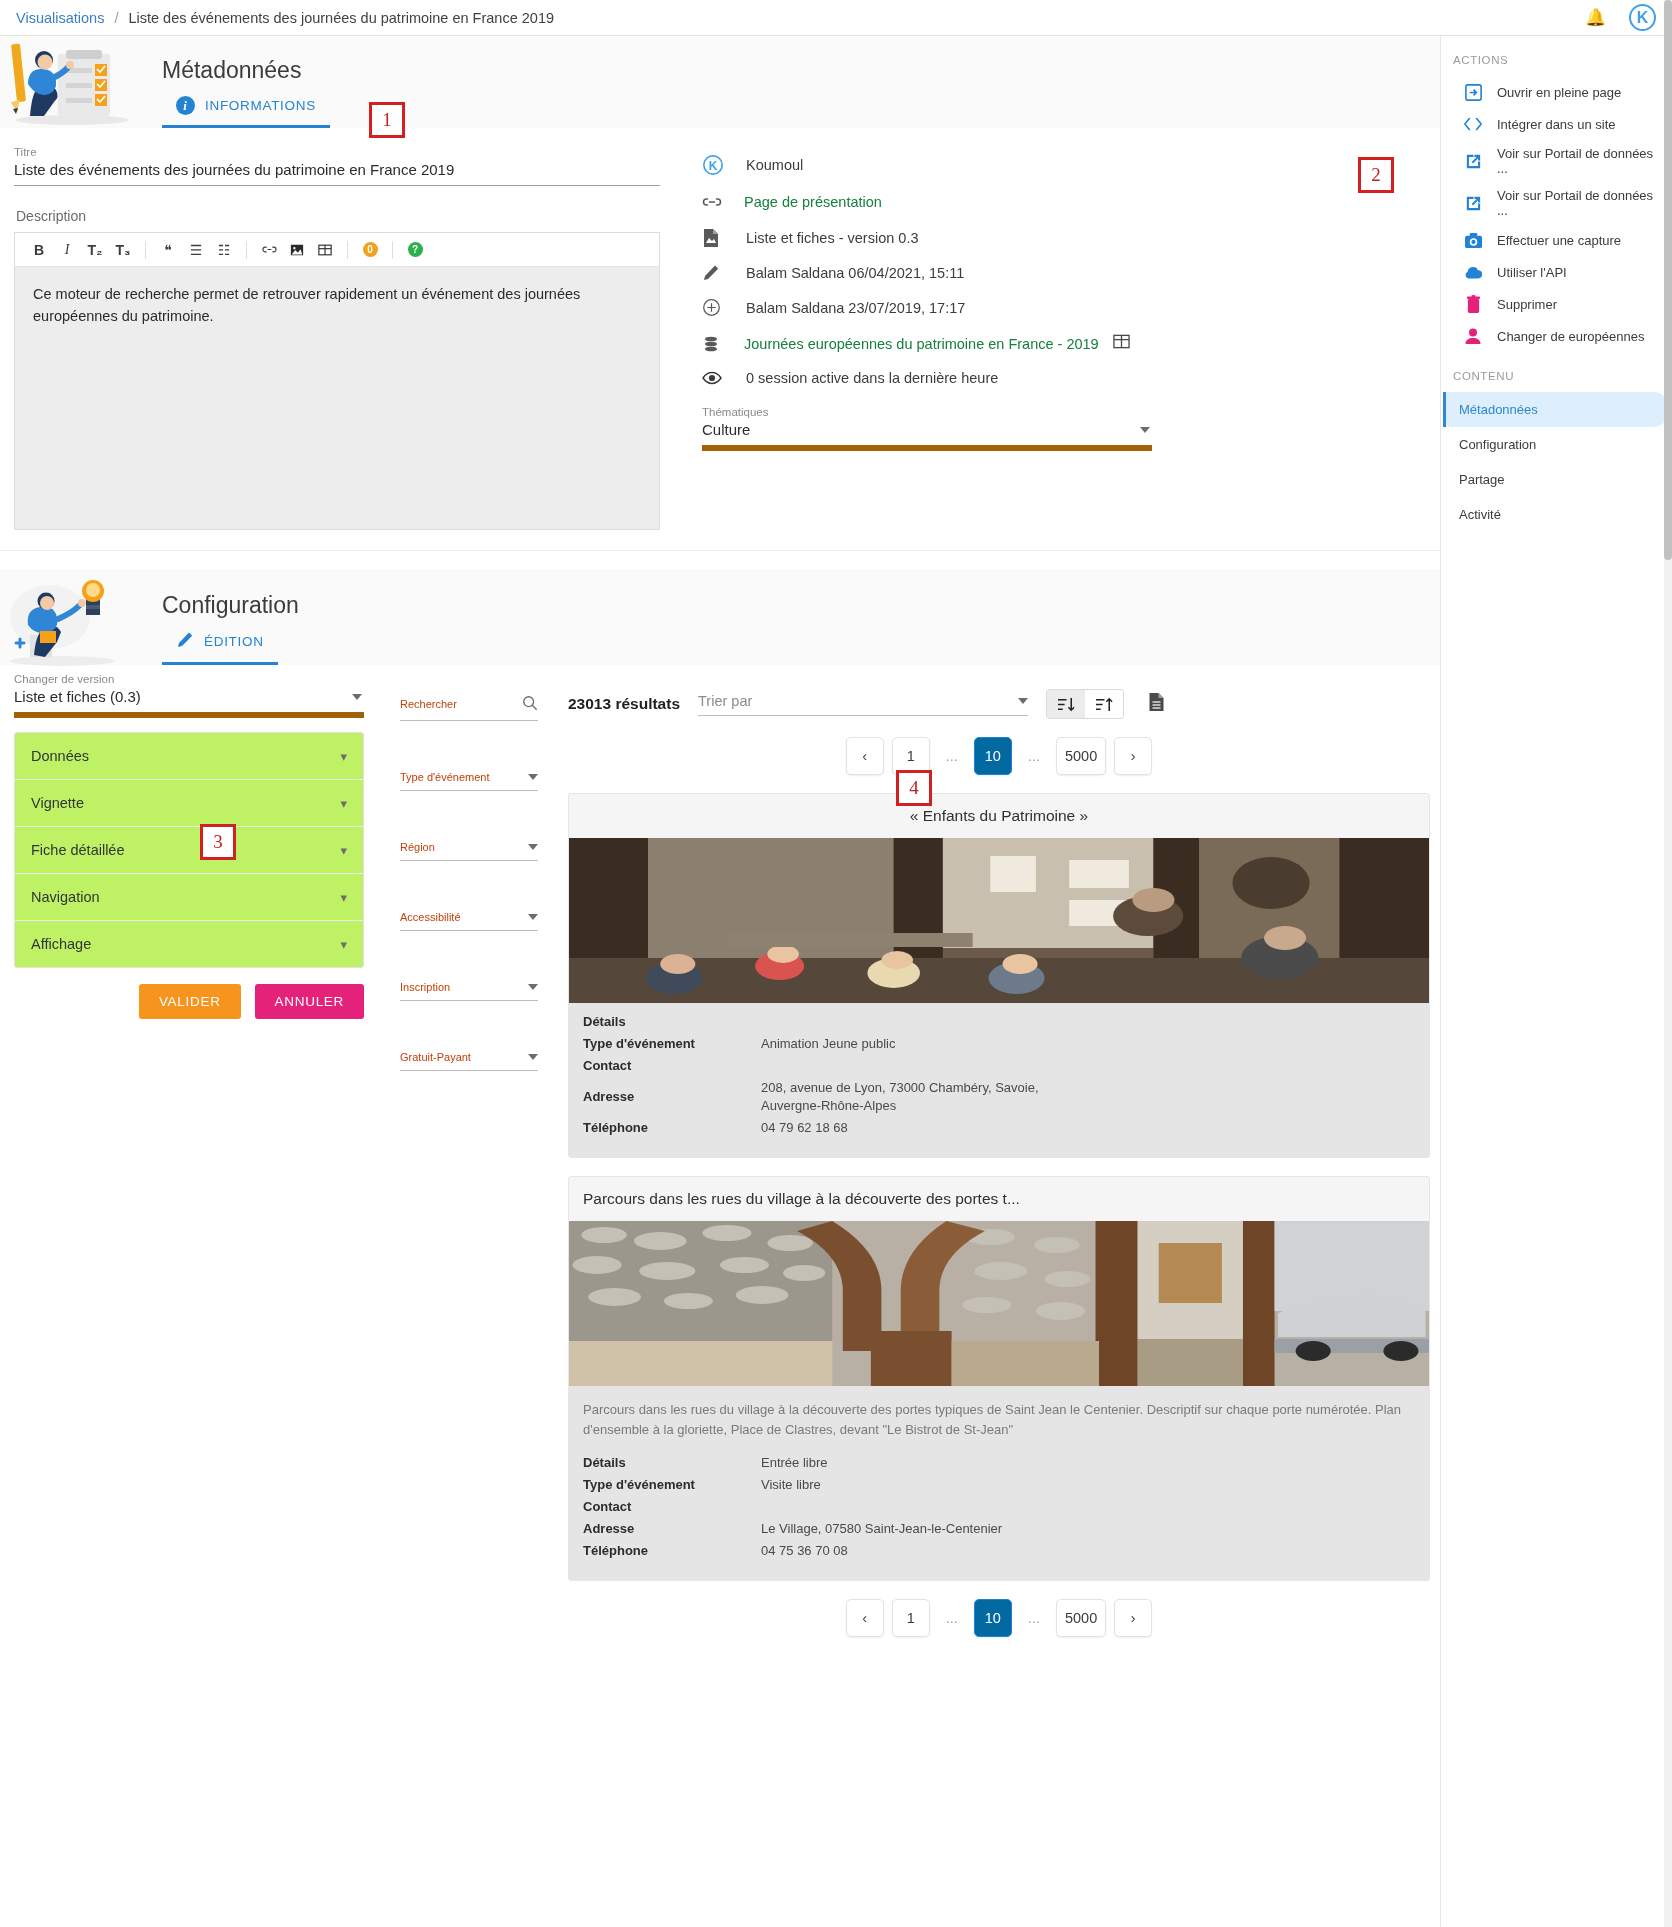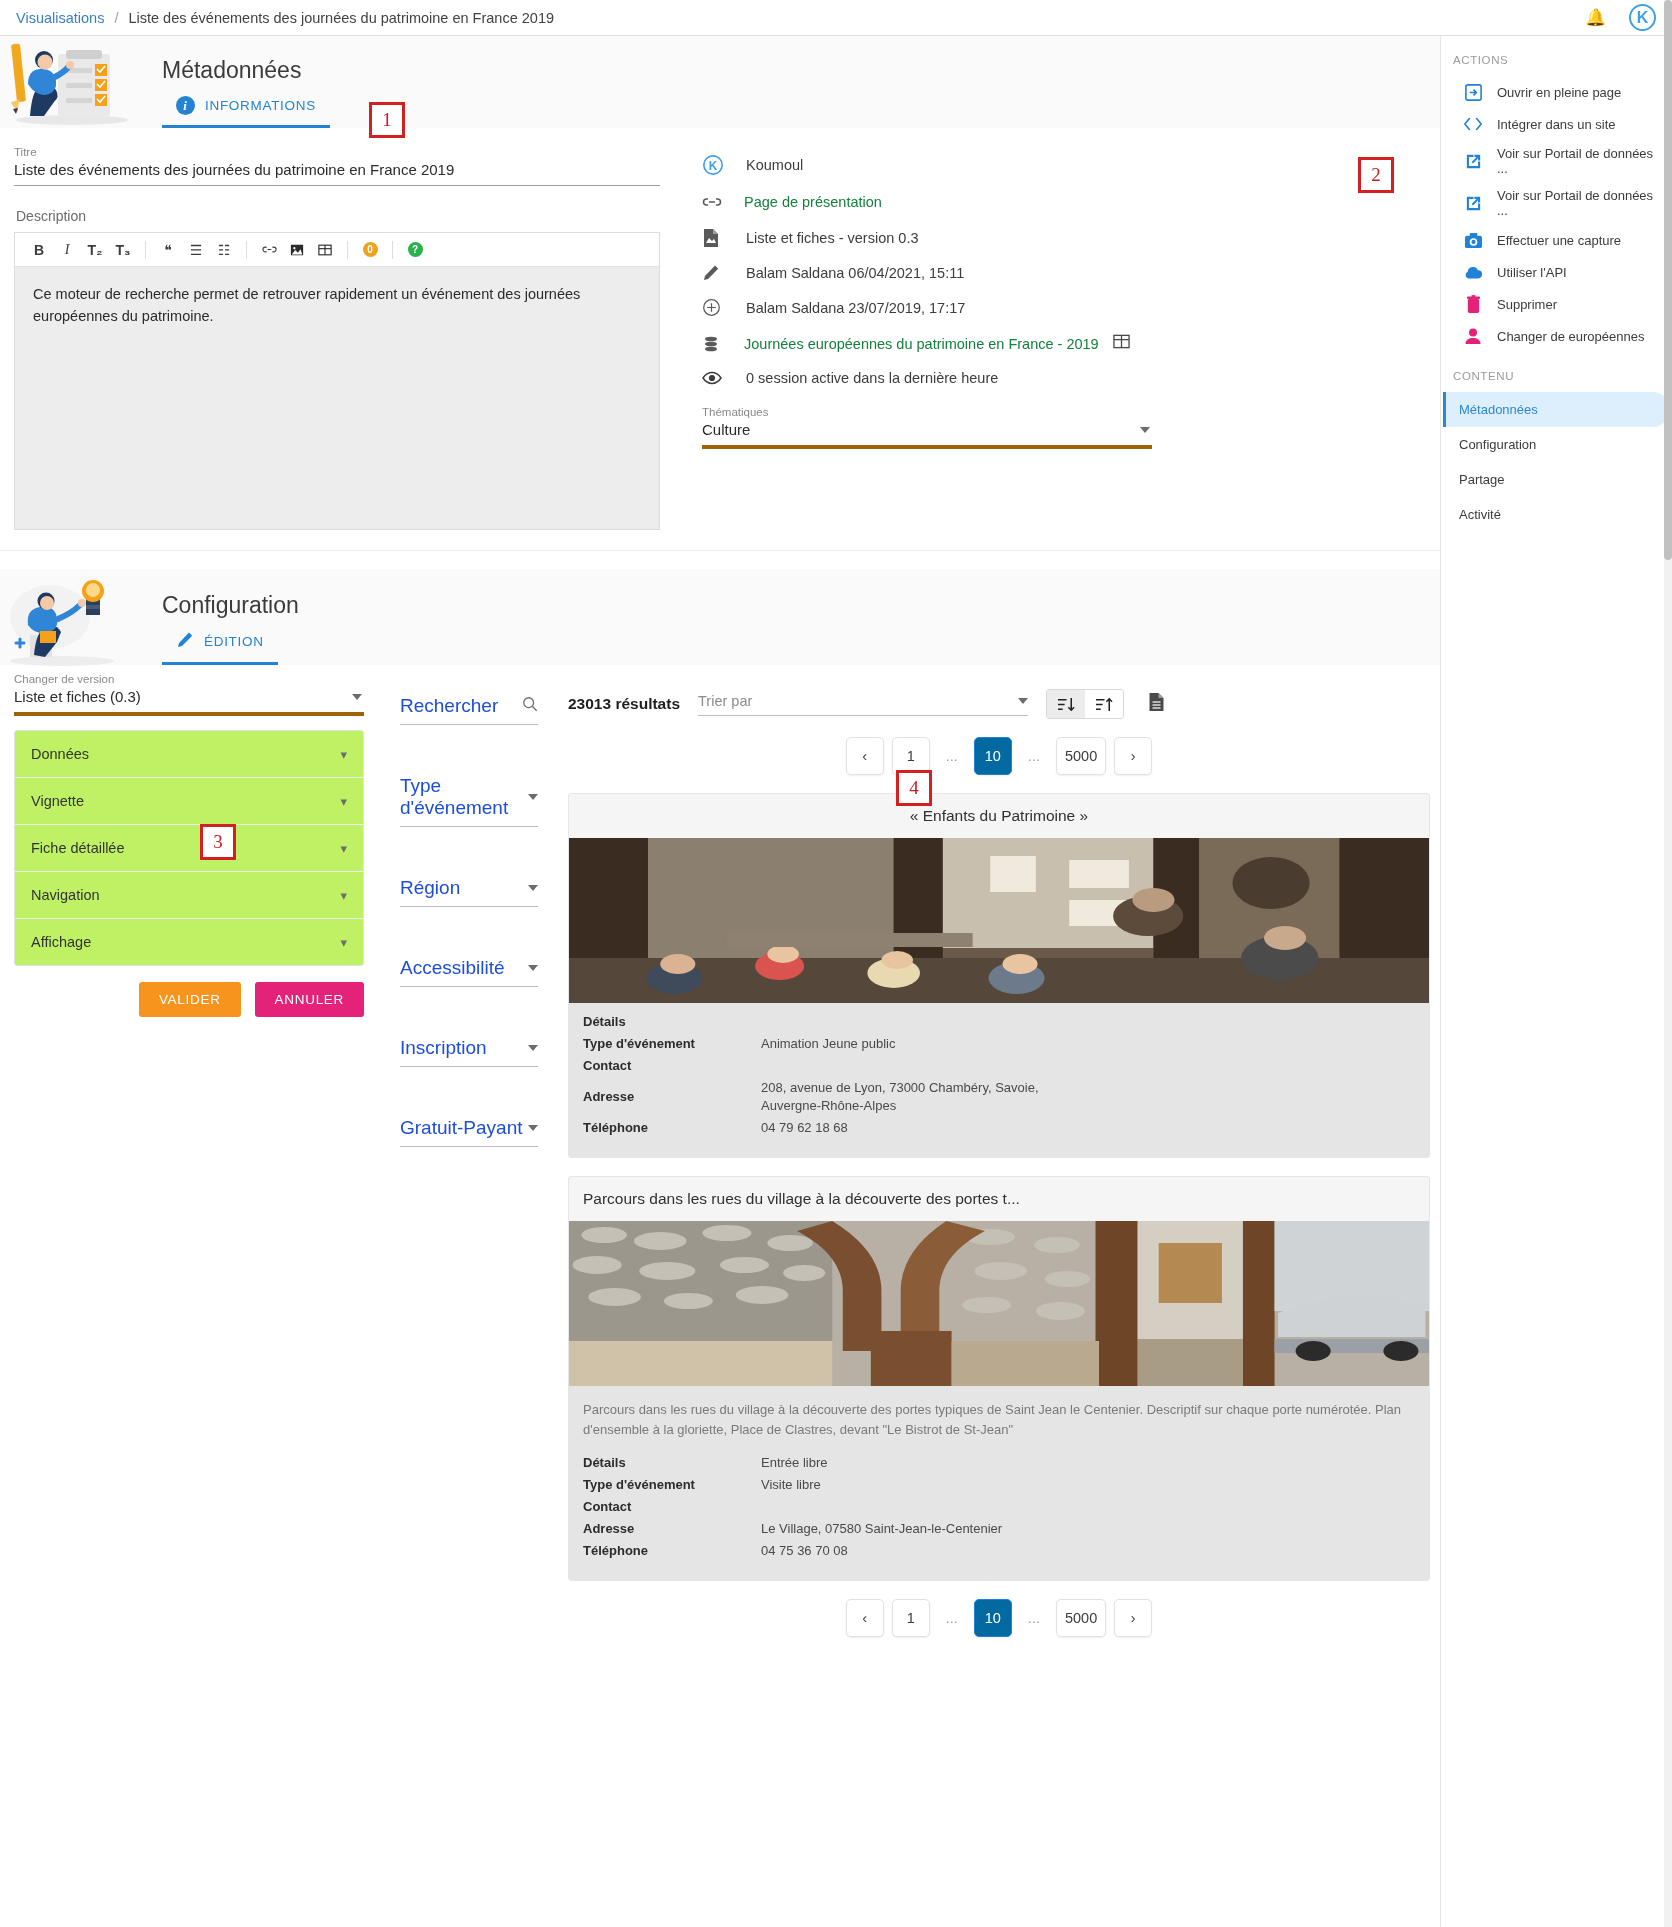--- a/index.html
+++ b/index.html
@@ -77,21 +77,21 @@
   .editor-area { background:#ededed; min-height:262px; padding:16px 18px; font-size:14.5px; line-height:1.55; color:#2b2b2b;}
 
   
   .inf-row { display:flex; align-items:center; margin-bottom:16px; }
   .inf-ic { width:28px; display:flex; justify-content:flex-start; color:#5a5a5a; font-size:16px; }
   .inf-tx { font-size:14.5px; color:#3d3d3d; margin-left:16px; }
   .inf-tx.link { color:#15803d; cursor:pointer;margin-left:14px; }
   .sel-wrap { margin-top:20px; max-width:450px; }
   .sel-label { font-size:11.5px; color:#8a8a8a; }
   .sel-val { display:flex; align-items:center; justify-content:space-between;
-             border-bottom:4px solid #a16207; padding:3px 2px 7px 0; font-size:15px; color:#2b2b2b; cursor:pointer;}
+             border-bottom:6px solid #a16207; padding:3px 2px 7px 0; font-size:15px; color:#2b2b2b; cursor:pointer;}
   .caret { width:0;height:0;border-left:5px solid transparent;border-right:5px solid transparent;border-top:6px solid #6d6d6d;}
 
   
   .rail-head { font-size:11.5px; color:#9b9b9b; letter-spacing:.6px; padding:0 0 10px 12px;}
   .rail-item { display:flex; align-items:center; gap:14px; padding:6px 10px 6px 22px; cursor:pointer; font-size:13px; color:#3c3c3c;}
   .rail-ic { width:20px;height:20px;display:flex;align-items:center;justify-content:center;flex:none;}
   .rail-sub { margin-top:18px; }
   .cont-item { font-size:13px; color:#3c3c3c; padding:10px 0 10px 16px; cursor:pointer; margin:0 2px;}
   .cont-item.active {
     background:#ddeefc; color:#2e88d0; border-left:3px solid #2e88d0;
@@ -115,21 +115,21 @@
   .btnrow { display:flex; justify-content:flex-end; gap:14px; margin-top:16px; }
   .btn { padding:10px 20px; border:none; border-radius:3px; color:#fff; font-size:13.5px;
          letter-spacing:.7px; cursor:pointer; font-family:inherit; }
   .btn.valider{background:#f7941d;} .btn.annuler{background:#e5227a;}
 
   
   .filters { padding: 22px 30px 0 22px; }
   .filt {
     display:flex; align-items:center; justify-content:space-between;
     border-bottom:1px solid #bdbdbd; padding-bottom:7px; margin-bottom:50px;
-    font-size:19px; color:#1d4ed8; cursor:pointer;
+    font-size:11px; color:#c2410c; cursor:pointer;
   }
 
   
   .results { padding: 16px 10px 0 0; }
   .res-top { display:flex; align-items:center; gap:18px; }
   .res-count { font-size:15.5px; font-weight:bold; color:#1f1f1f; white-space:nowrap;}
   .sort-sel { flex:1; max-width:330px; display:flex; align-items:center; justify-content:space-between;
               border-bottom:1px solid #bdbdbd; padding-bottom:6px; color:#8c8c8c; font-size:14.5px; cursor:pointer;}
   .sort-tog { display:flex; border:1px solid #dadada; border-radius:3px; overflow:hidden; }
   .sort-tog div { width:38px;height:28px;display:flex;align-items:center;justify-content:center;

